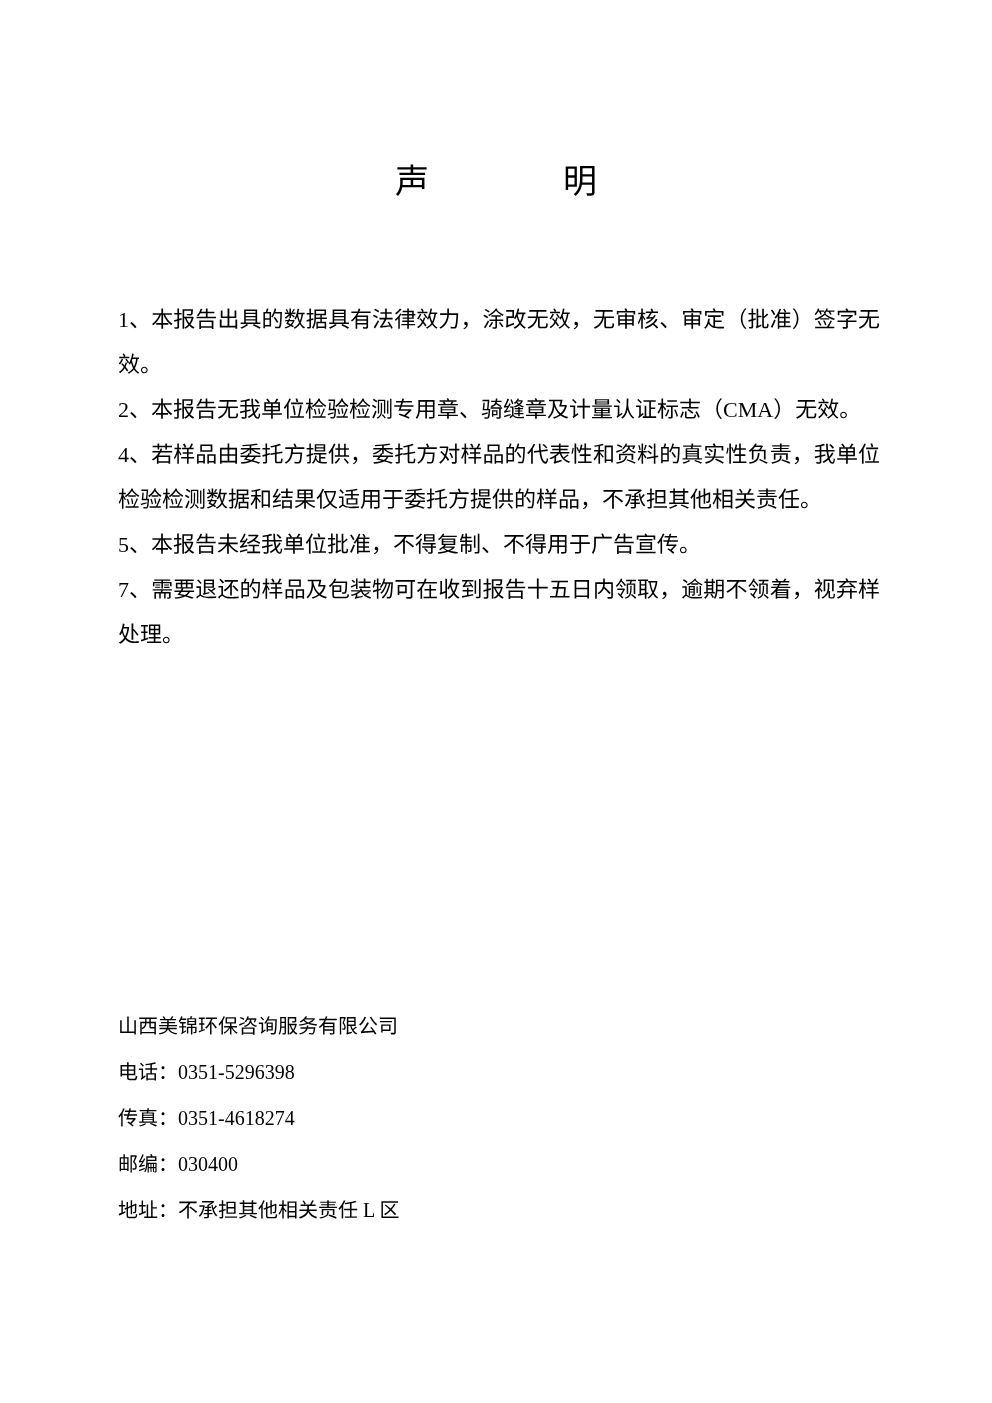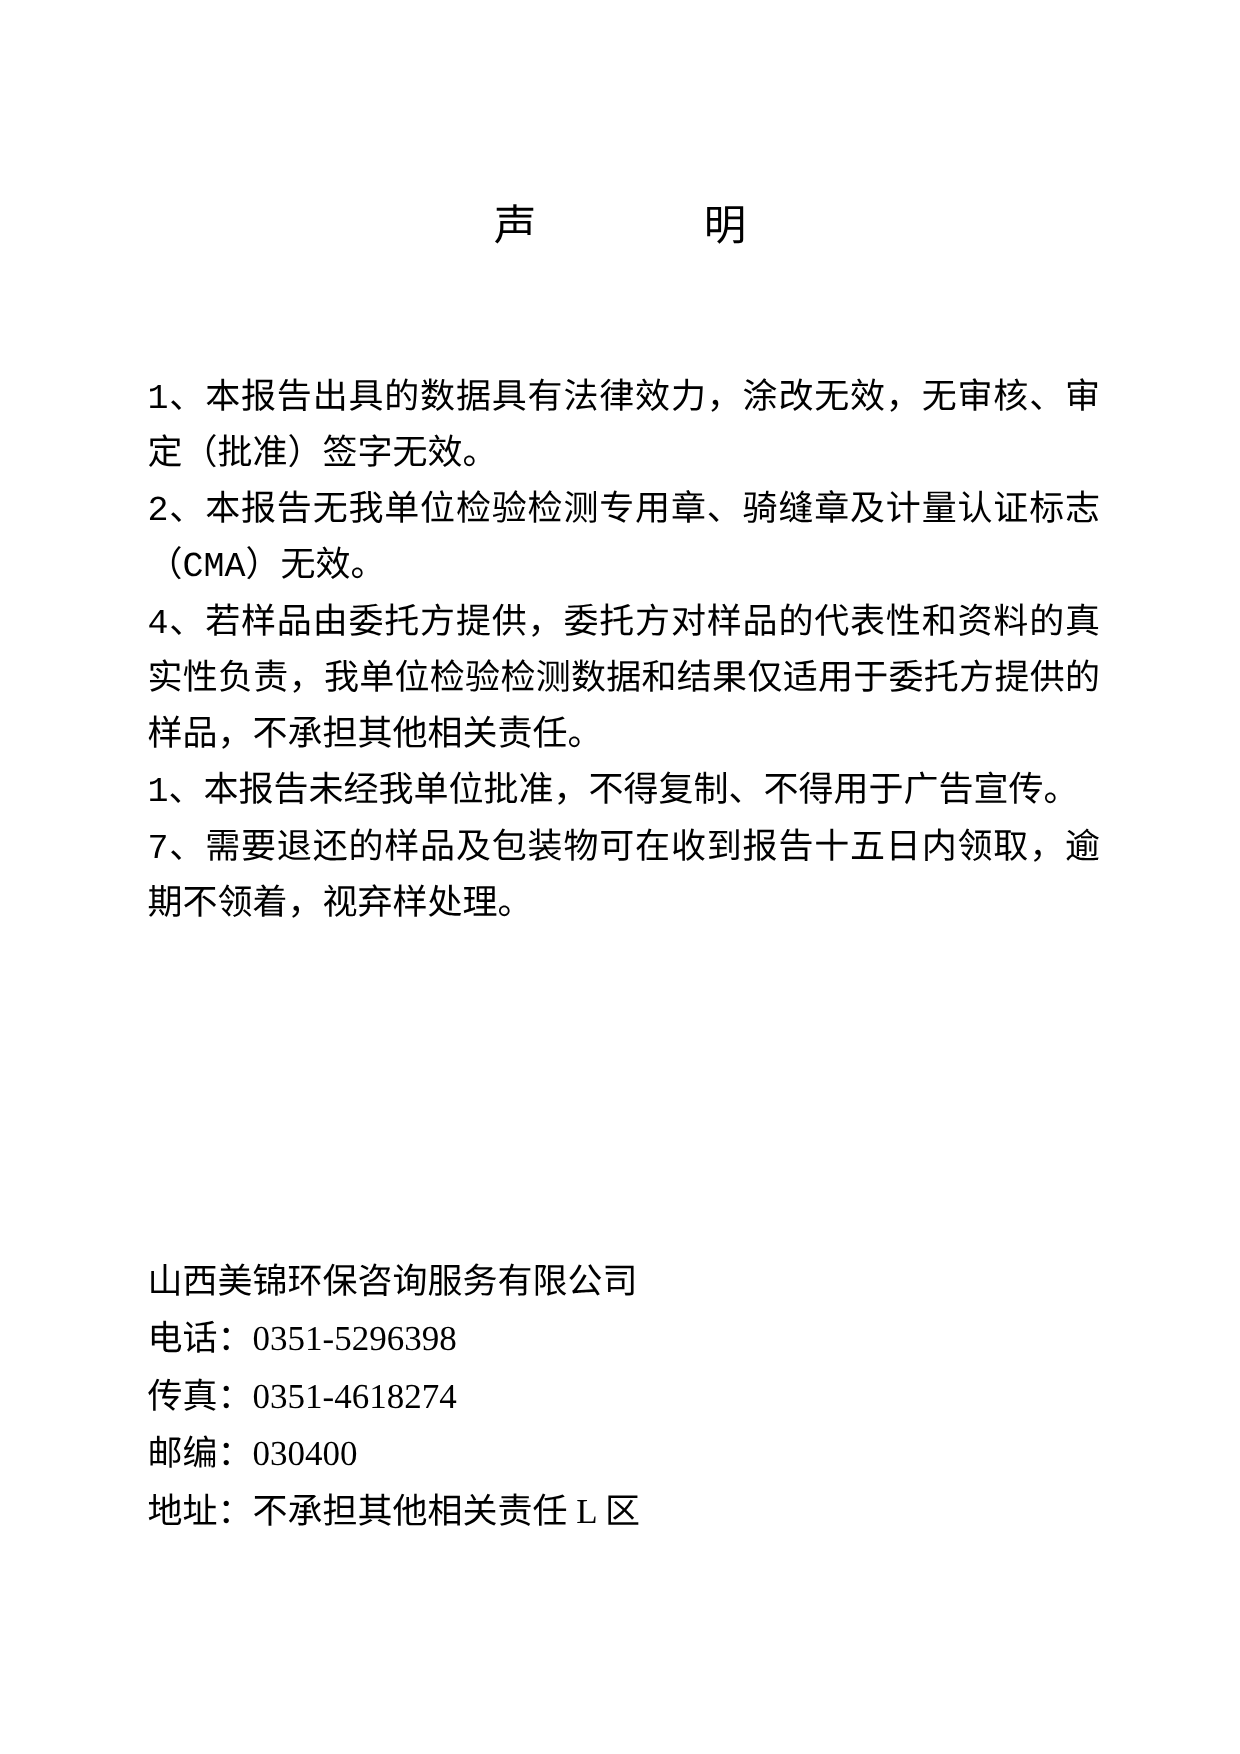--- a/index.html
+++ b/index.html
@@ -30,36 +30,35 @@
     font-size: 34px;
     line-height: 40px;
     font-weight: 400;
     letter-spacing: 0;
   }
   .content {
     position: absolute;
     top: 297px;
     left: 118px;
     width: 762px;
-    font-size: 28px;
+    font-size: 22px;
     line-height: 45px;
     text-align: justify;
     text-justify: inter-ideograph;
-    font-family: Liberation Mono, monospace;
   }
   .content p {
     margin: 0;
     padding: 0;
   }
   .footer {
     position: absolute;
     top: 1003px;
     left: 118px;
     width: 600px;
-    font-size: 28px;
+    font-size: 20px;
     line-height: 46px;
   }
   .footer p {
     margin: 0;
     padding: 0;
   }
 </style>
 </head>
 <body>
 
@@ -67,21 +66,21 @@
 
   <div class="title">
     <span>声</span>
     <span>明</span>
   </div>
 
   <div class="content">
     <p>1、本报告出具的数据具有法律效力，涂改无效，无审核、审定（批准）签字无效。</p>
     <p>2、本报告无我单位检验检测专用章、骑缝章及计量认证标志（CMA）无效。</p>
     <p>4、若样品由委托方提供，委托方对样品的代表性和资料的真实性负责，我单位检验检测数据和结果仅适用于委托方提供的样品，不承担其他相关责任。</p>
-    <p>1、本报告未经我单位批准，不得复制、不得用于广告宣传。</p>
+    <p>5、本报告未经我单位批准，不得复制、不得用于广告宣传。</p>
     <p>7、需要退还的样品及包装物可在收到报告十五日内领取，逾期不领着，视弃样处理。</p>
   </div>
 
   <div class="footer">
     <p>山西美锦环保咨询服务有限公司</p>
     <p>电话：0351-5296398</p>
     <p>传真：0351-4618274</p>
     <p>邮编：030400</p>
     <p>地址：不承担其他相关责任 L 区</p>
   </div>

